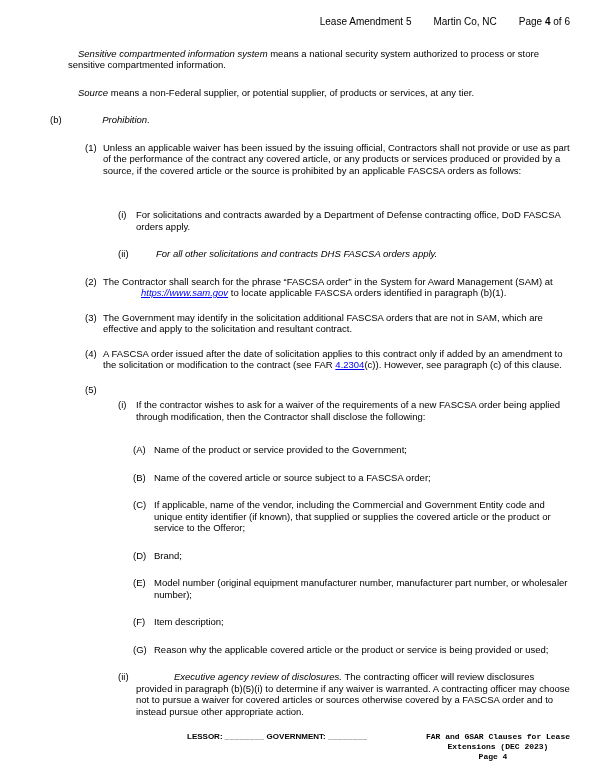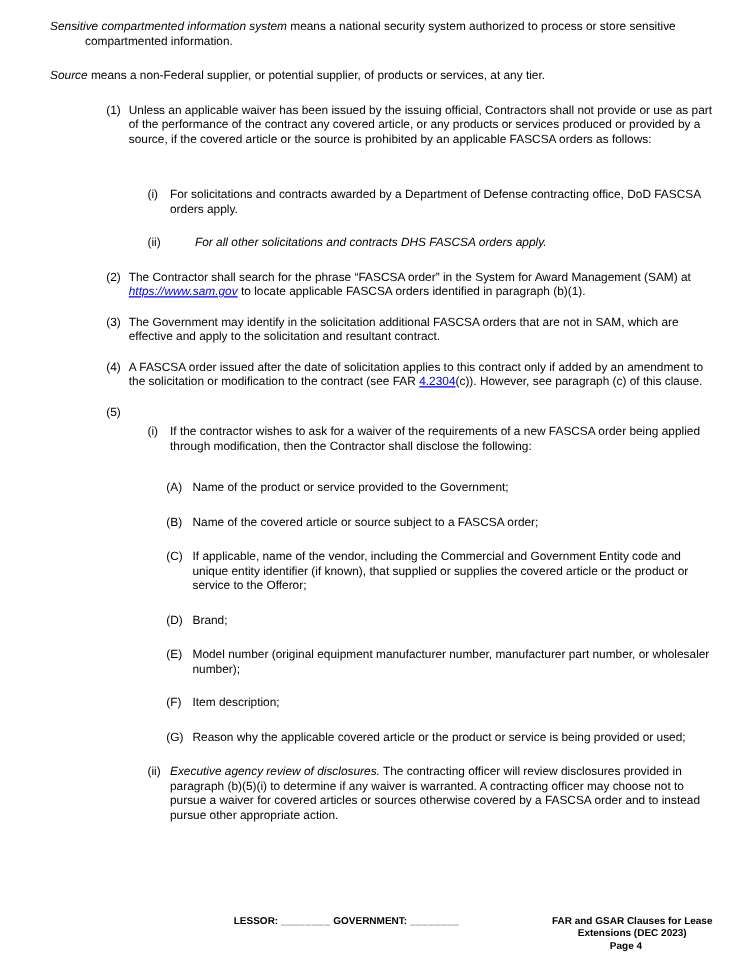--- a/index.html
+++ b/index.html
@@ -17,21 +17,21 @@
     overflow:hidden;
   }
   .header{
     display:flex;
     justify-content:flex-end;
     gap:22px;
     font-size:10px;
     margin-bottom:20px;
   }
   .bold{font-weight:bold;}
-  .italic{font-style:italic;}
+  .italic{font-style:italic;margin-left:38px;}
   .def{
     margin-left:10px;
     padding-left:28px;
     text-indent:-28px;
     margin-bottom:16px;
   }
   .section-b{margin-left:20px;margin-bottom:16px;}
   .row{display:flex;}
   .row .num{flex-shrink:0;}
   .lvl1{margin-left:55px;}
@@ -53,37 +53,45 @@
     position:absolute;
     left:22px;right:30px;bottom:14px;
     display:flex;
     align-items:flex-start;
     font-weight:bold;
     font-size:8px;
     line-height:10px;
   }
   .signature{margin-left:165px;white-space:nowrap;}
   .sig-blank{letter-spacing:0.5px;}
-  .clause-block{margin-left:auto;text-align:center;}
+  .clause-block{margin-left:auto;text-align:center;font-family:Liberation Mono, monospace;}
   .clause-page{text-align:center;padding-right:10px;}
 </style>
 </head>
 <body>
 
 <div class="page">
 
+  <div class="header">
+    <span>Lease Amendment 5</span>
+    <span>Martin Co, NC</span>
+    <span><span>Page </span><span class="bold">4</span><span> of 6</span></span>
+  </div>
 
   <div class="def">
     <span class="italic">Sensitive compartmented information system</span><span> means a national security system authorized to process or store sensitive compartmented information.</span>
   </div>
 
   <div class="def">
     <span class="italic">Source</span><span> means a non-Federal supplier, or potential supplier, of products or services, at any tier.</span>
   </div>
 
+  <div class="section-b">
+    <span>(b) </span><span class="italic">Prohibition.</span>
+  </div>
 
   <div class="row lvl1 mb-lg">
     <span class="num">(1)</span>
     <span class="txt">Unless an applicable waiver has been issued by the issuing official, Contractors shall not provide or use as part of the performance of the contract any covered article, or any products or services produced or provided by a source, if the covered article or the source is prohibited by an applicable FASCSA orders as follows:</span>
   </div>
 
   <div class="row lvl2 mb-md">
     <span class="num">(i)</span>
     <span class="txt">For solicitations and contracts awarded by a Department of Defense contracting office, DoD FASCSA orders apply.</span>
   </div>

